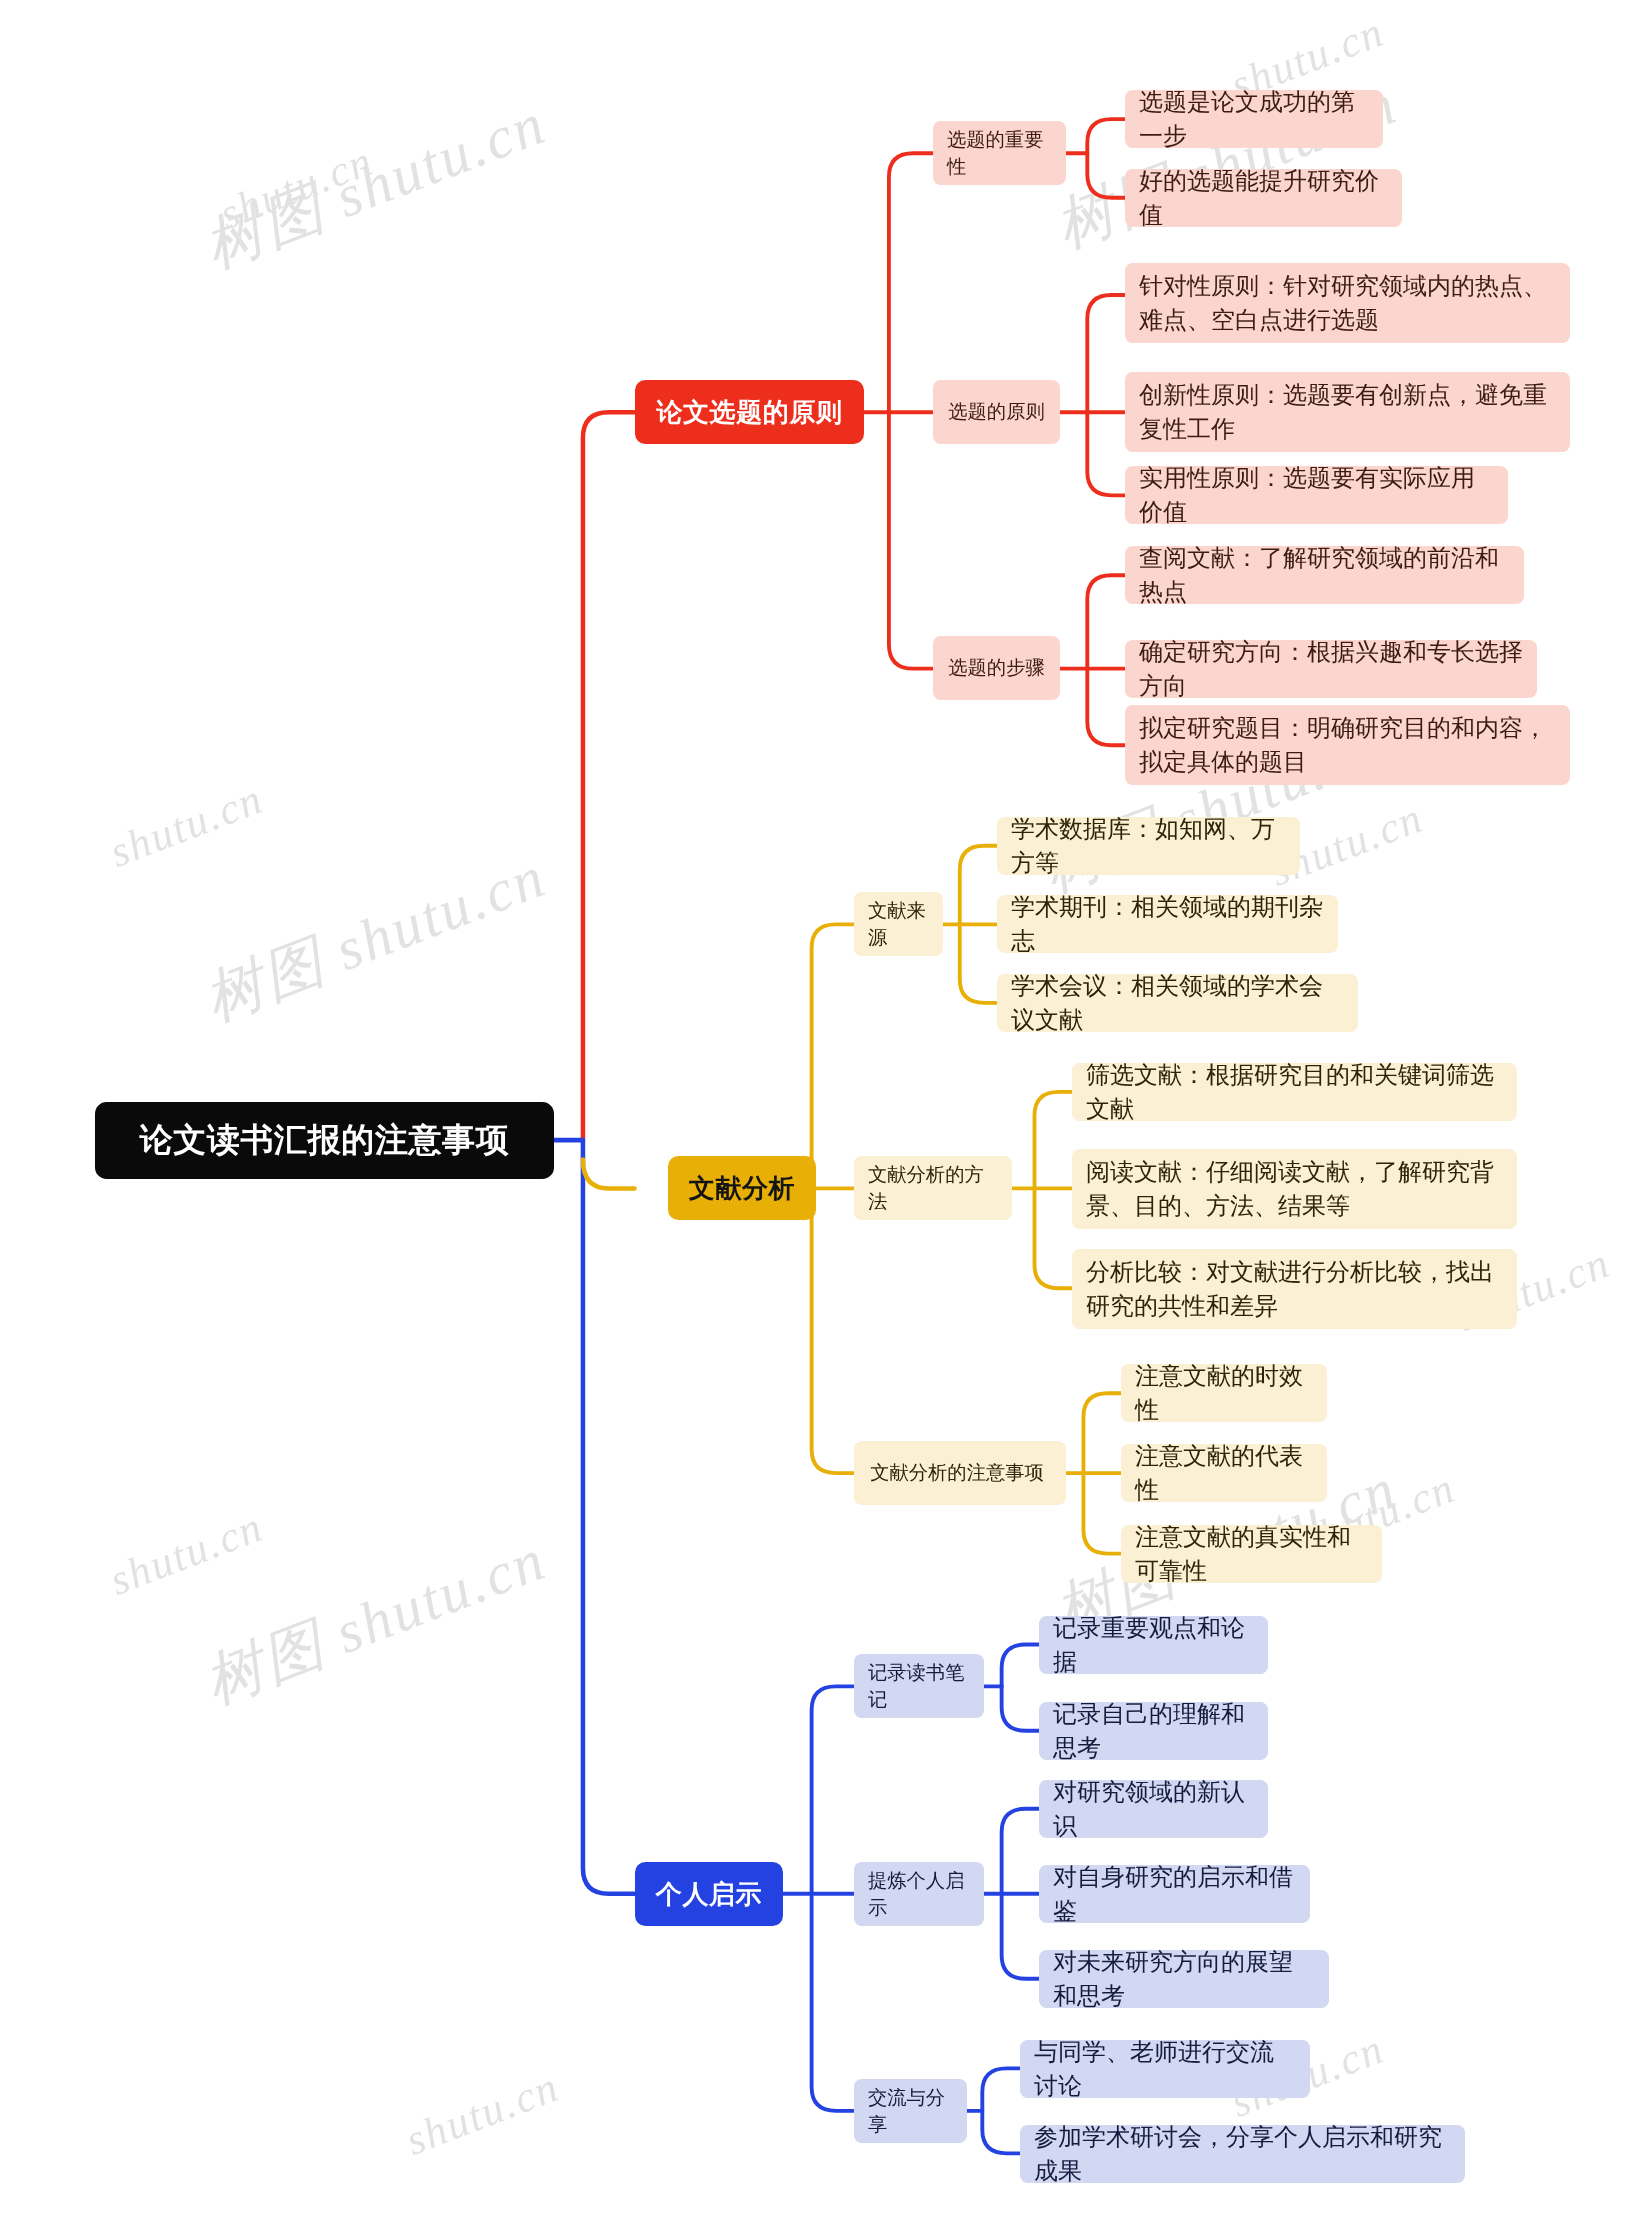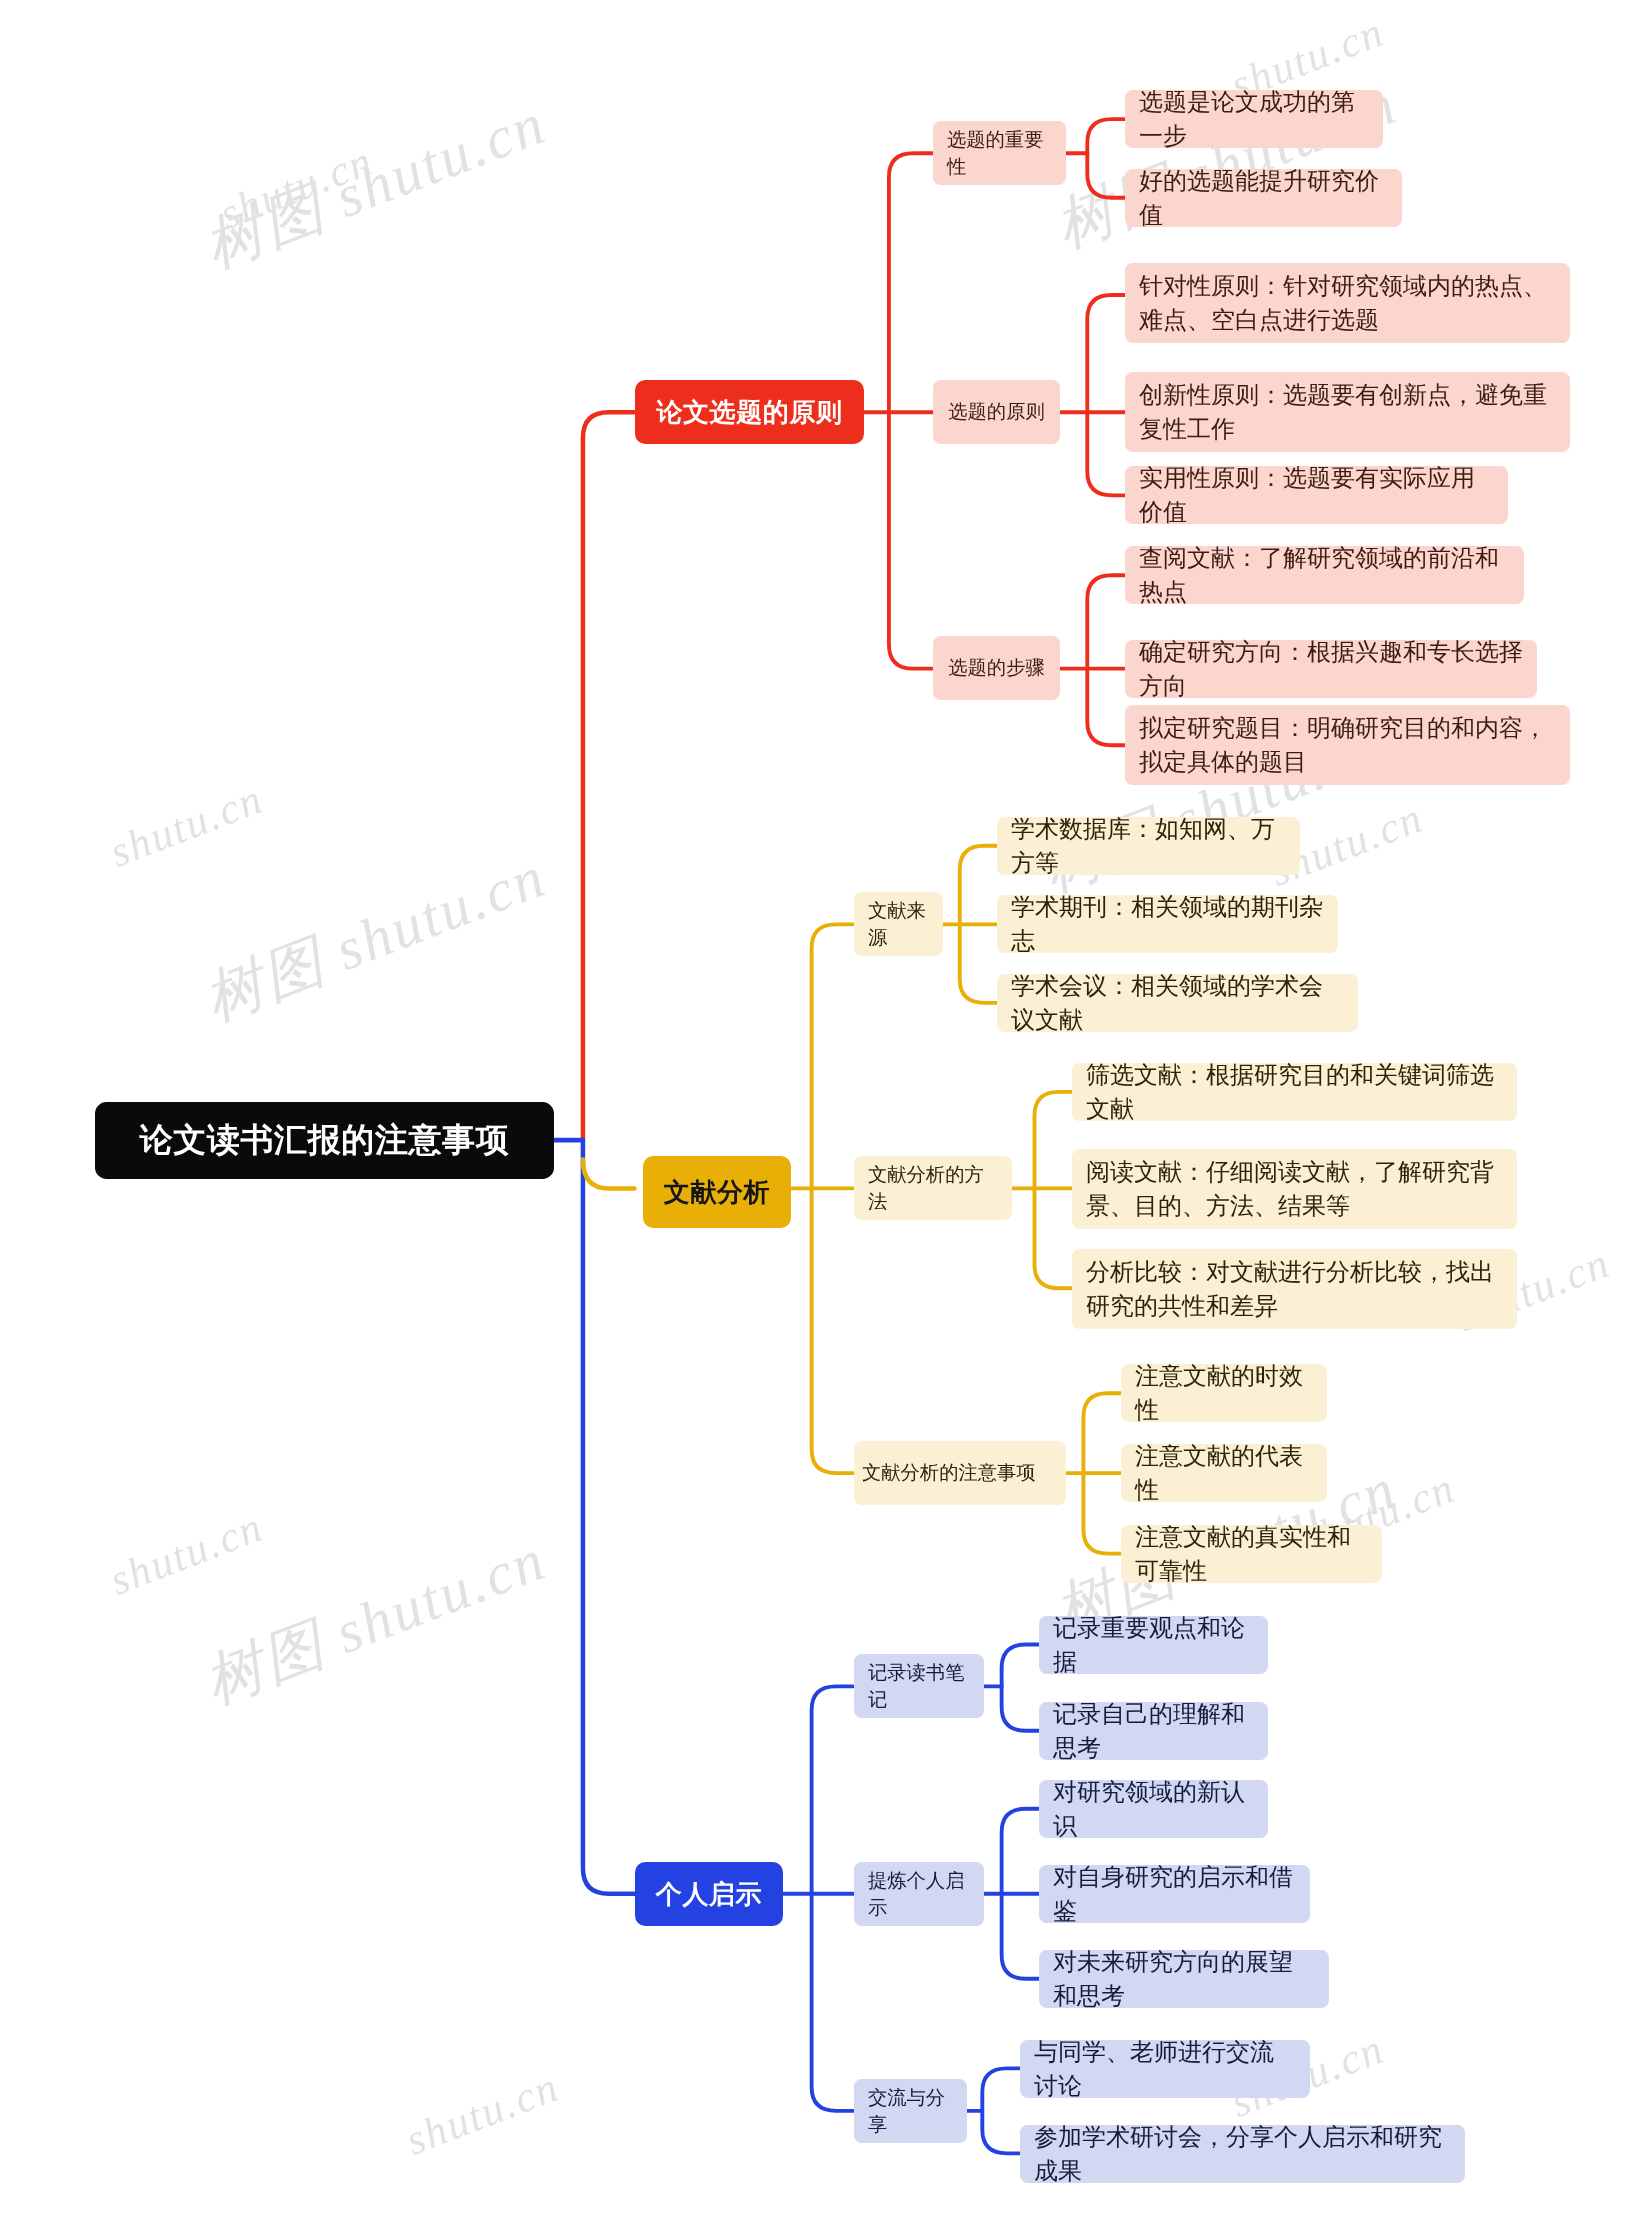--- a/index.html
+++ b/index.html
@@ -226,21 +226,21 @@
   <div class="node node-leaf leaf-red" style="left:1125px; top:546px; width:399px; height:58px;">
     <span>查阅文献：了解研究领域的前沿和热点</span>
   </div>
   <div class="node node-leaf leaf-red" style="left:1125px; top:640px; width:412px; height:58px;">
     <span>确定研究方向：根据兴趣和专长选择方向</span>
   </div>
   <div class="node node-leaf leaf-red" style="left:1125px; top:705px; width:445px; height:80px;">
     <span>拟定研究题目：明确研究目的和内容，拟定具体的题目</span>
   </div>
 
-  <div class="node node-main main-amber" style="left:643px; top:1156px; width:148px; height:72px; justify-content:center;">
+  <div class="node node-main main-amber" style="left:668px; top:1156px; width:148px; height:64px; justify-content:center;">
     <span>文献分析</span>
   </div>
 
   <div class="node node-sub sub-amber" style="left:854px; top:892px; width:89px; height:64px; justify-content:center;">
     <span>文献来源</span>
   </div>
   <div class="node node-leaf leaf-amber" style="left:997px; top:817px; width:303px; height:58px;">
     <span>学术数据库：如知网、万方等</span>
   </div>
   <div class="node node-leaf leaf-amber" style="left:997px; top:895px; width:341px; height:58px;">
@@ -256,21 +256,21 @@
   <div class="node node-leaf leaf-amber" style="left:1072px; top:1063px; width:445px; height:58px;">
     <span>筛选文献：根据研究目的和关键词筛选文献</span>
   </div>
   <div class="node node-leaf leaf-amber" style="left:1072px; top:1149px; width:445px; height:80px;">
     <span>阅读文献：仔细阅读文献，了解研究背景、目的、方法、结果等</span>
   </div>
   <div class="node node-leaf leaf-amber" style="left:1072px; top:1249px; width:445px; height:80px;">
     <span>分析比较：对文献进行分析比较，找出研究的共性和差异</span>
   </div>
 
-  <div class="node node-sub sub-amber" style="left:854px; top:1441px; width:212px; height:64px; justify-content:flex-start;padding-left:8px;">
+  <div class="node node-sub sub-amber" style="left:854px; top:1441px; width:212px; height:64px; justify-content:center;padding-left:8px;">
     <span>文献分析的注意事项</span>
   </div>
   <div class="node node-leaf leaf-amber" style="left:1121px; top:1364px; width:206px; height:58px;">
     <span>注意文献的时效性</span>
   </div>
   <div class="node node-leaf leaf-amber" style="left:1121px; top:1444px; width:206px; height:58px;">
     <span>注意文献的代表性</span>
   </div>
   <div class="node node-leaf leaf-amber" style="left:1121px; top:1525px; width:261px; height:58px;">
     <span>注意文献的真实性和可靠性</span>

